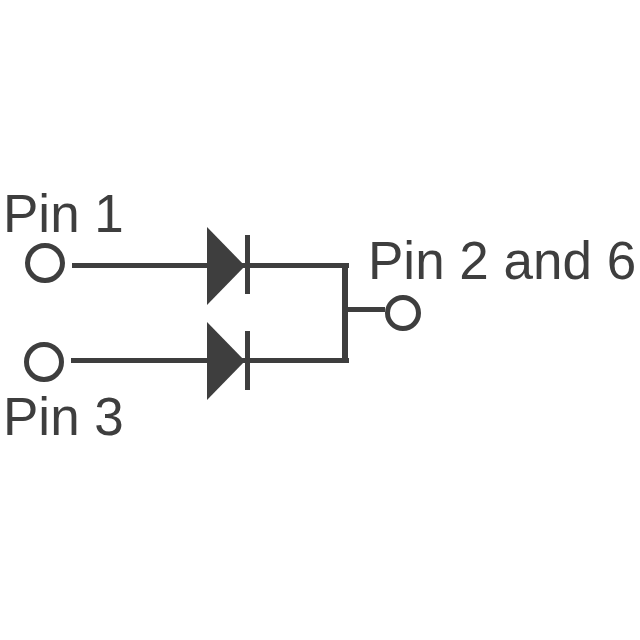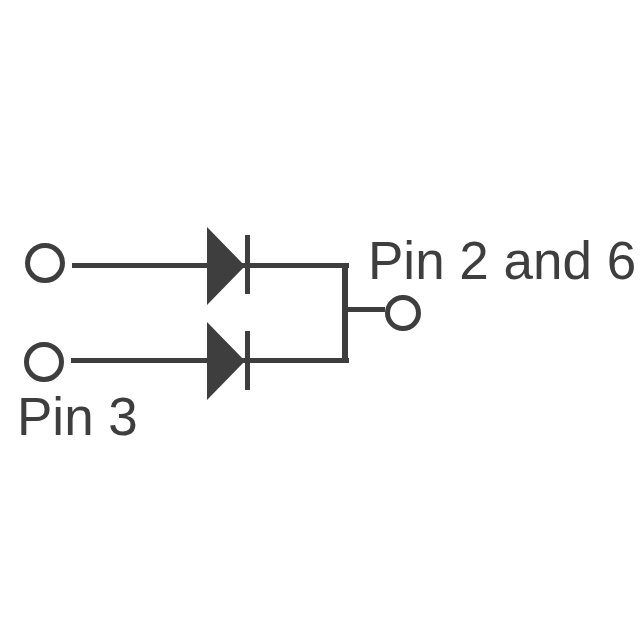--- a/index.html
+++ b/index.html
@@ -21,21 +21,21 @@
   .lbl {
     position: absolute;
     font-size: 53px;
     line-height: 53px;
     font-weight: 400;
     color: var(--line);
     white-space: nowrap;
   }
   #lbl-pin1  { left: 3px;   top: 187px; }
   #lbl-pin24 { left: 368px; top: 234px; }
-  #lbl-pin3  { left: 17px;   top: 390px; }
+  #lbl-pin3  { left: 3px;   top: 390px; }
 
   .terminal {
     position: absolute;
     border: 5px solid var(--line);
     border-radius: 50%;
     background: transparent;
   }
   #term-pin1  { left: 25px;  top: 243px; width: 40px; height: 40px; }
   #term-pin3  { left: 24px;  top: 342px; width: 40px; height: 40px; }
   #term-pin24 { left: 385px; top: 295px; width: 36px; height: 36px; }
@@ -67,20 +67,21 @@
     background: var(--line);
   }
   #bar-d1 { left: 245px; top: 235px; }
   #bar-d2 { left: 245px; top: 331px; }
 </style>
 </head>
 <body>
 
 <div class="stage">
 
+  <div class="lbl" id="lbl-pin1">Pin 1</div>
 
   <div class="lbl" id="lbl-pin24">Pin 2 and 6</div>
 
   <div class="lbl" id="lbl-pin3">Pin 3</div>
 
   <div class="terminal" id="term-pin1"></div>
 
   <div class="terminal" id="term-pin3"></div>
 
   <div class="terminal" id="term-pin24"></div>

